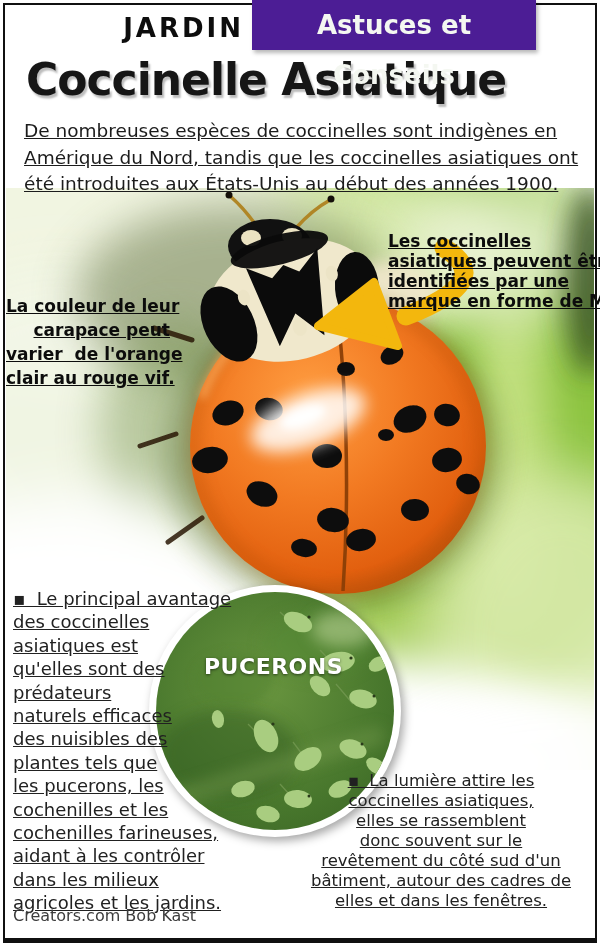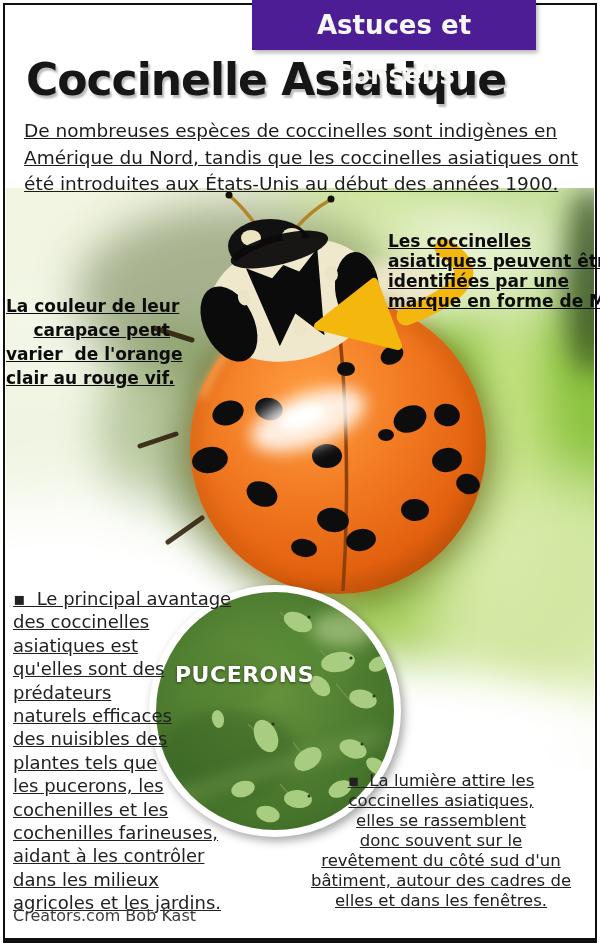--- a/index.html
+++ b/index.html
@@ -17,35 +17,36 @@
   .title{left:26px;top:54px;width:560px;font-size:44px;font-weight:bold;color:#161616;
          letter-spacing:-1px;text-shadow:2px 3px 2px #bdbdbd;z-index:3;}
   .intro{left:24px;top:118px;width:566px;font-size:18.5px;line-height:26.5px;color:#1c1c1c;z-index:3;}
   .photo{left:6px;top:188px;width:588px;height:582px;z-index:1;}
   .callout-left{left:6px;top:294px;width:164px;text-align:right;font-size:17px;font-weight:bold;
                 line-height:24px;color:#0c0c0c;z-index:3;}
   .callout-right{left:388px;top:231px;width:212px;font-size:17px;font-weight:bold;
                  line-height:20px;color:#0c0c0c;z-index:3;}
   .inset{left:148px;top:584px;width:254px;height:254px;z-index:2;
          filter:drop-shadow(3px 4px 5px rgba(0,0,0,0.35));}
-  .inset-label{left:175px;top:654px;font-size:22px;font-weight:bold;color:#ffffff;
-               letter-spacing:0.5px;text-shadow:0 1px 3px rgba(0,0,0,0.55);z-index:3;margin-top:8px;}
+  .inset-label{left:204px;top:654px;font-size:22px;font-weight:bold;color:#ffffff;
+               letter-spacing:0.5px;text-shadow:0 1px 3px rgba(0,0,0,0.55);z-index:3;}
   .fact-left{left:13px;top:587px;width:206px;font-size:18px;line-height:23.4px;color:#212121;z-index:3;}
   .fact-right-top{left:370px;top:572px;width:226px;text-align:center;font-size:16.5px;
                   line-height:19.5px;color:#212121;z-index:3;}
   .fact-right-bottom{left:288px;top:771px;width:306px;text-align:center;font-size:16.5px;
                      line-height:20px;color:#212121;z-index:3;}
   .credit{left:13px;top:906px;font-size:16px;color:#3d3d3d;z-index:3;}
 </style>
 </head>
 <body>
 
 <div class="page">
   <div class="frame"></div>
 
+  <div class="abs kicker">JARDIN</div>
   <div class="abs banner">Astuces et Conseils</div>
   <div class="abs title">Coccinelle Asiatique</div>
   <div class="abs intro pre">De nombreuses espèces de coccinelles sont indigènes en
 Amérique du Nord, tandis que les coccinelles asiatiques ont
 été introduites aux États-Unis au début des années 1900.</div>
 
   <svg class="abs photo" viewBox="0 0 588 582" width="588" height="582" xmlns="http://www.w3.org/2000/svg">
     <defs>
       <radialGradient id="gOr" cx="40%" cy="34%" r="75%">
         <stop offset="0" stop-color="#ff9e42"></stop>

